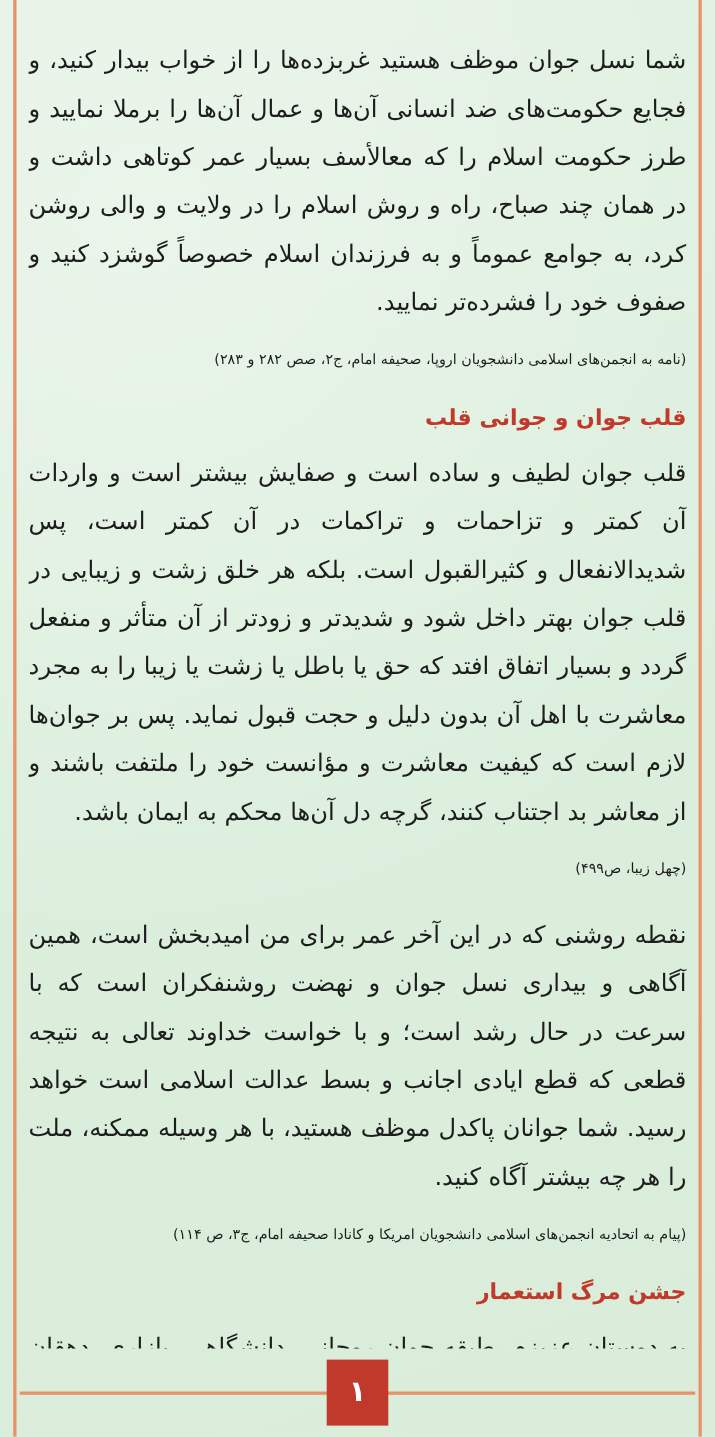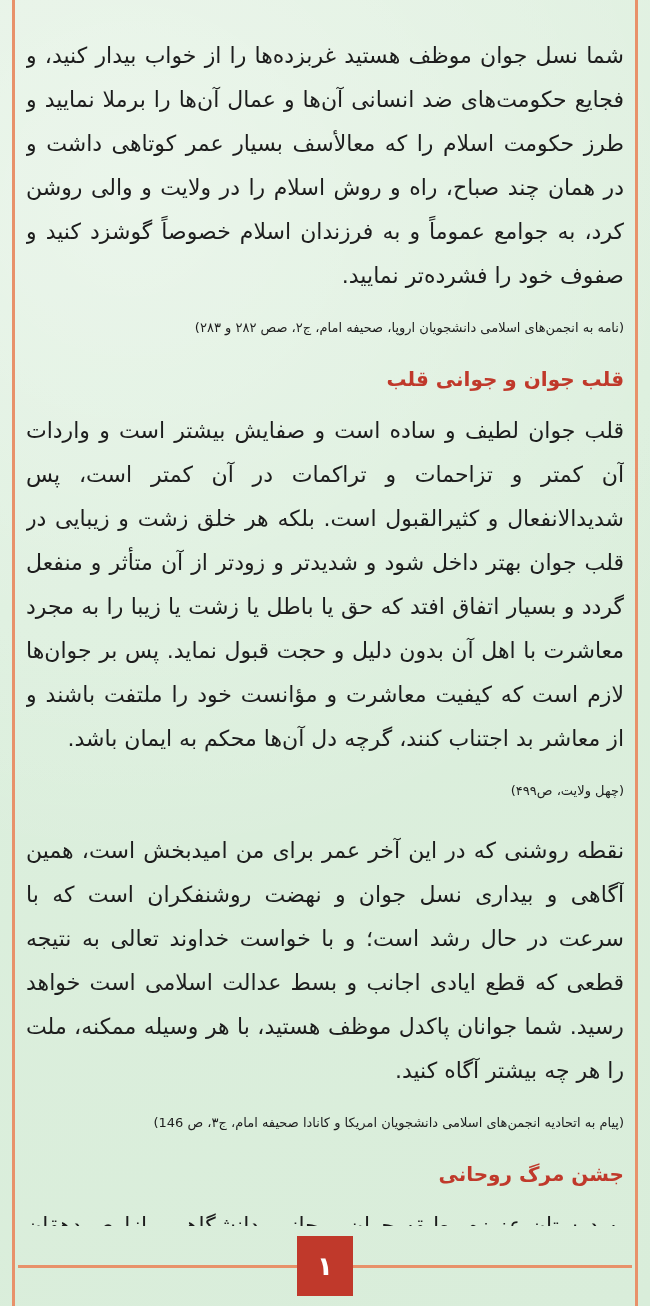--- a/index.html
+++ b/index.html
@@ -114,26 +114,26 @@
   <div class="left-rule"></div>
   <div class="right-rule"></div>
 
   <div class="content">
 
     <p class="body-text">شما نسل جوان موظف هستید غربزده‌ها را از خواب بیدار کنید، و فجایع حکومت‌های ضد انسانی آن‌ها و عمال آن‌ها را برملا نمایید و طرز حکومت اسلام را که معالأسف بسیار عمر کوتاهی داشت و در همان چند صباح، راه و روش اسلام را در ولایت و والی روشن کرد، به جوامع عموماً و به فرزندان اسلام خصوصاً گوشزد کنید و صفوف خود را فشرده‌تر نمایید.</p>
     <p class="source">(نامه به انجمن‌های اسلامی دانشجویان اروپا، صحیفه امام، ج۲، صص ۲۸۲ و ۲۸۳)</p>
 
     <h2 class="heading">قلب جوان و جوانی قلب</h2>
     <p class="body-text">قلب جوان لطیف و ساده است و صفایش بیشتر است و واردات آن کمتر و تزاحمات و تراکمات در آن کمتر است، پس شدیدالانفعال و کثیرالقبول است. بلکه هر خلق زشت و زیبایی در قلب جوان بهتر داخل شود و شدیدتر و زودتر از آن متأثر و منفعل گردد و بسیار اتفاق افتد که حق یا باطل یا زشت یا زیبا را به مجرد معاشرت با اهل آن بدون دلیل و حجت قبول نماید. پس بر جوان‌ها لازم است که کیفیت معاشرت و مؤانست خود را ملتفت باشند و از معاشر بد اجتناب کنند، گرچه دل آن‌ها محکم به ایمان باشد.</p>
-    <p class="source">(چهل ولایت، ص۴۹۹)</p>
+    <p class="source">(چهل زیبا، ص۴۹۹)</p>
 
     <p class="body-text">نقطه روشنی که در این آخر عمر برای من امیدبخش است، همین آگاهی و بیداری نسل جوان و نهضت روشنفکران است که با سرعت در حال رشد است؛ و با خواست خداوند تعالی به نتیجه قطعی که قطع ایادی اجانب و بسط عدالت اسلامی است خواهد رسید. شما جوانان پاکدل موظف هستید، با هر وسیله ممکنه، ملت را هر چه بیشتر آگاه کنید.</p>
-    <p class="source">(پیام به اتحادیه انجمن‌های اسلامی دانشجویان امریکا و کانادا صحیفه امام، ج۳، ص 146)</p>
+    <p class="source">(پیام به اتحادیه انجمن‌های اسلامی دانشجویان امریکا و کانادا صحیفه امام، ج۳، ص ۱۱۴)</p>
 
-    <h2 class="heading">جشن مرگ روحانی</h2>
+    <h2 class="heading">جشن مرگ استعمار</h2>
     <p class="body-text">به دوستان عزیزم، طبقه جوان روحانی، دانشگاهی، بازاری، دهقان و سایر طبقات پس از ابلاغ سلام تذکر دهید نیروهایی که خداوند تعالی به شما عطا فرموده، در راه رضای او صرف کنید. شما اکنون دارای نیروی عظیم جوانی هستید؛ نیرویی که می‌توانید اسلام و میهن خود را به اوج عظمت و سرفرازی رسانید و دست جنایتکاران را از ممالک اسلام و کشور خود</p>
 
   </div>
 
   <div class="footer">
     <div class="footer-line"></div>
     <div class="page-number-box">۱</div>
   </div>
 </div>
 

